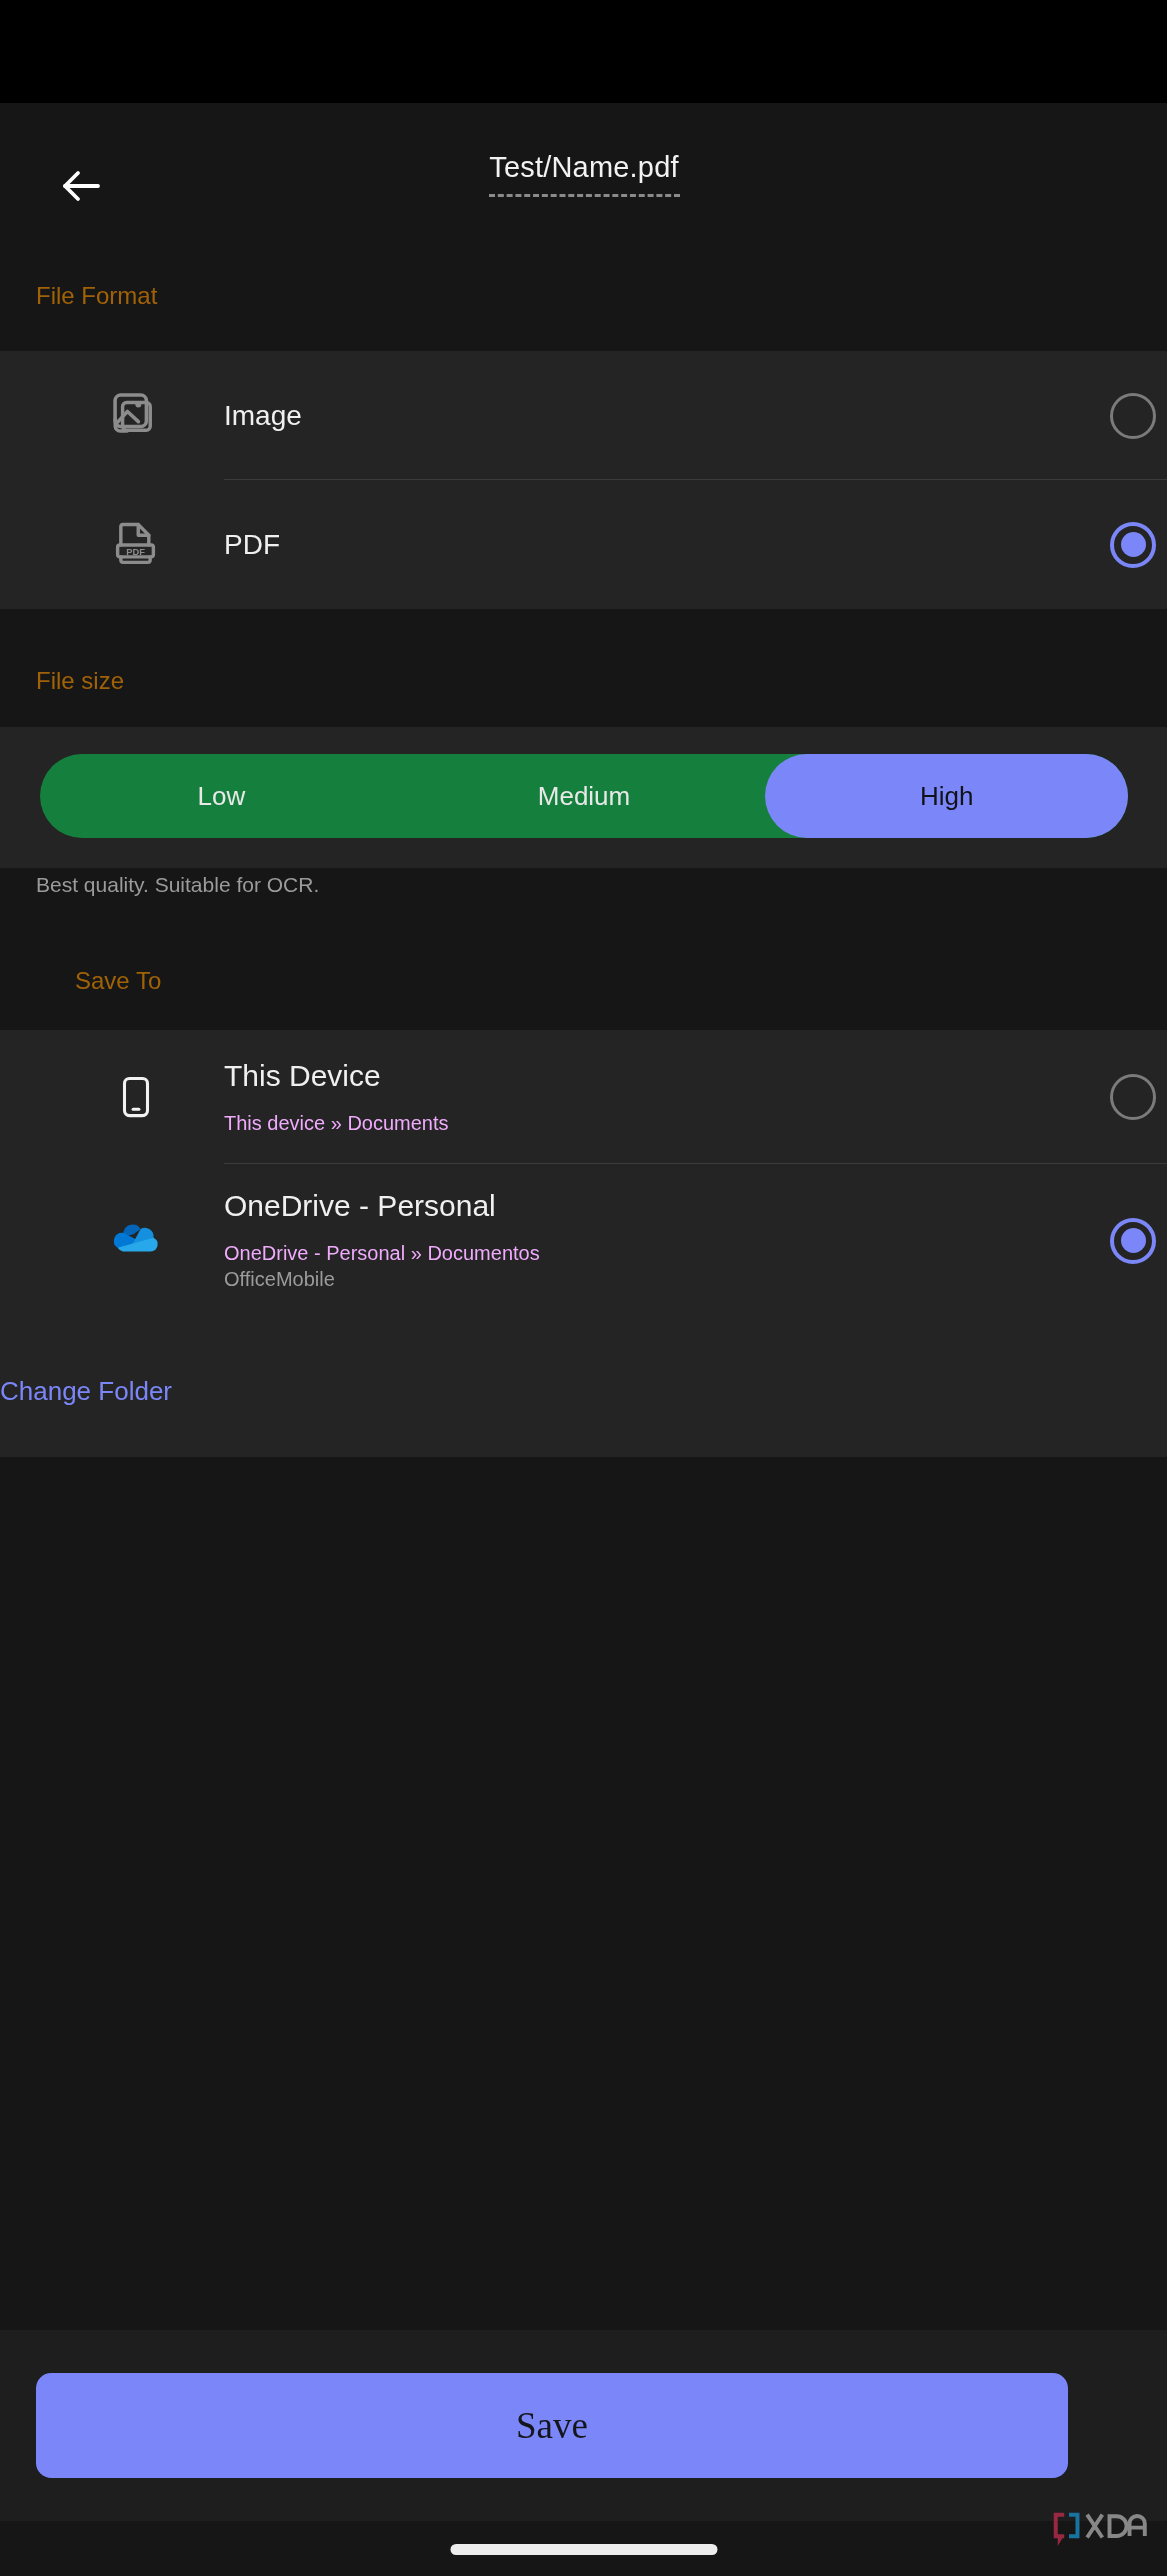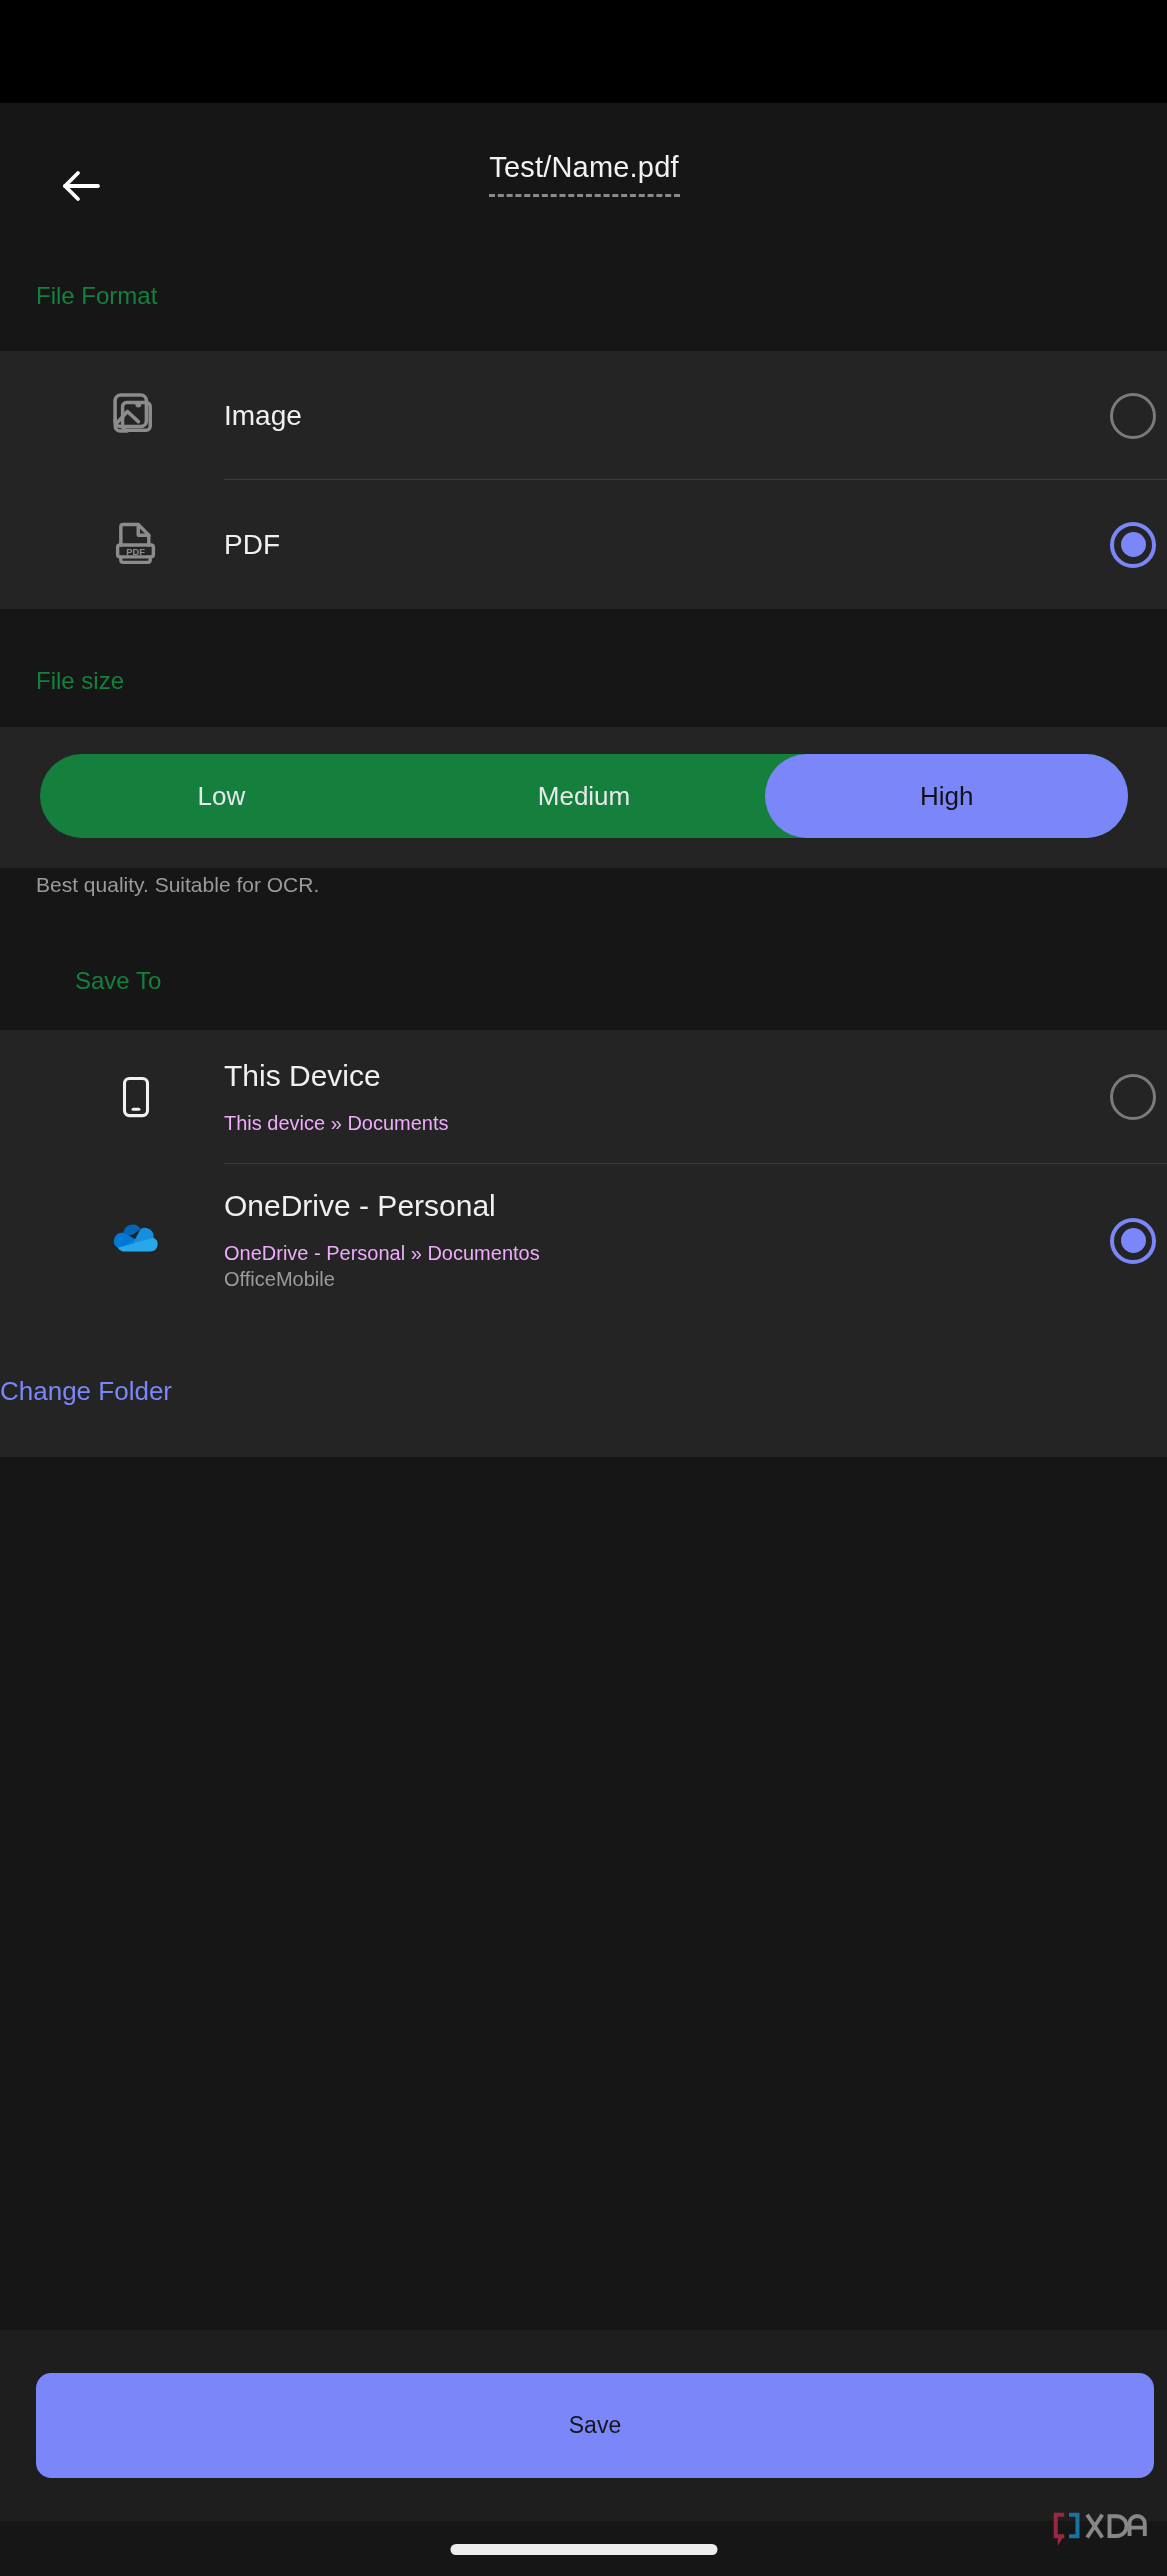--- a/index.html
+++ b/index.html
@@ -51,21 +51,21 @@
   .title-underline {
     margin: 8.6px auto 0;
     width: 191px; height: 0;
     border-bottom: 3.8px dashed #8a8a8a;
   }
 
   
   .section-label {
     position: absolute; left: 0;
     width: 1168px;
-    color: #15803d;
+    color: #a16207;
     font-size: 24px;
     line-height: 29px;
   }
   .section-label span { margin-left: 36px; }
 
   
   .card {
     position: absolute; left: 0;
     width: 1168px;
     background: #242424;
@@ -176,27 +176,27 @@
   
   .save-bar {
     position: absolute;
     left: 0; top: 2330px;
     width: 1168px; height: 191px;
     background: #1e1e1e;
   }
   .save-btn {
     position: absolute;
     left: 36px; top: 2373px;
-    width: 1118px; height: 105px;
+    width: 1032px; height: 105px;
     background: #7b87f8;
     border-radius: 15.3px;
     border: none;
     display: flex; align-items: center; justify-content: center;
-    font-family: Liberation Sans, sans-serif;
-    font-size: 23px;
+    font-family: Liberation Serif, serif;
+    font-size: 37px;
     color: #14161c;
     cursor: pointer;
   }
 
   
   .navbar {
     position: absolute;
     left: 0; top: 2521px;
     width: 1168px; height: 55px;
     background: #161616;

